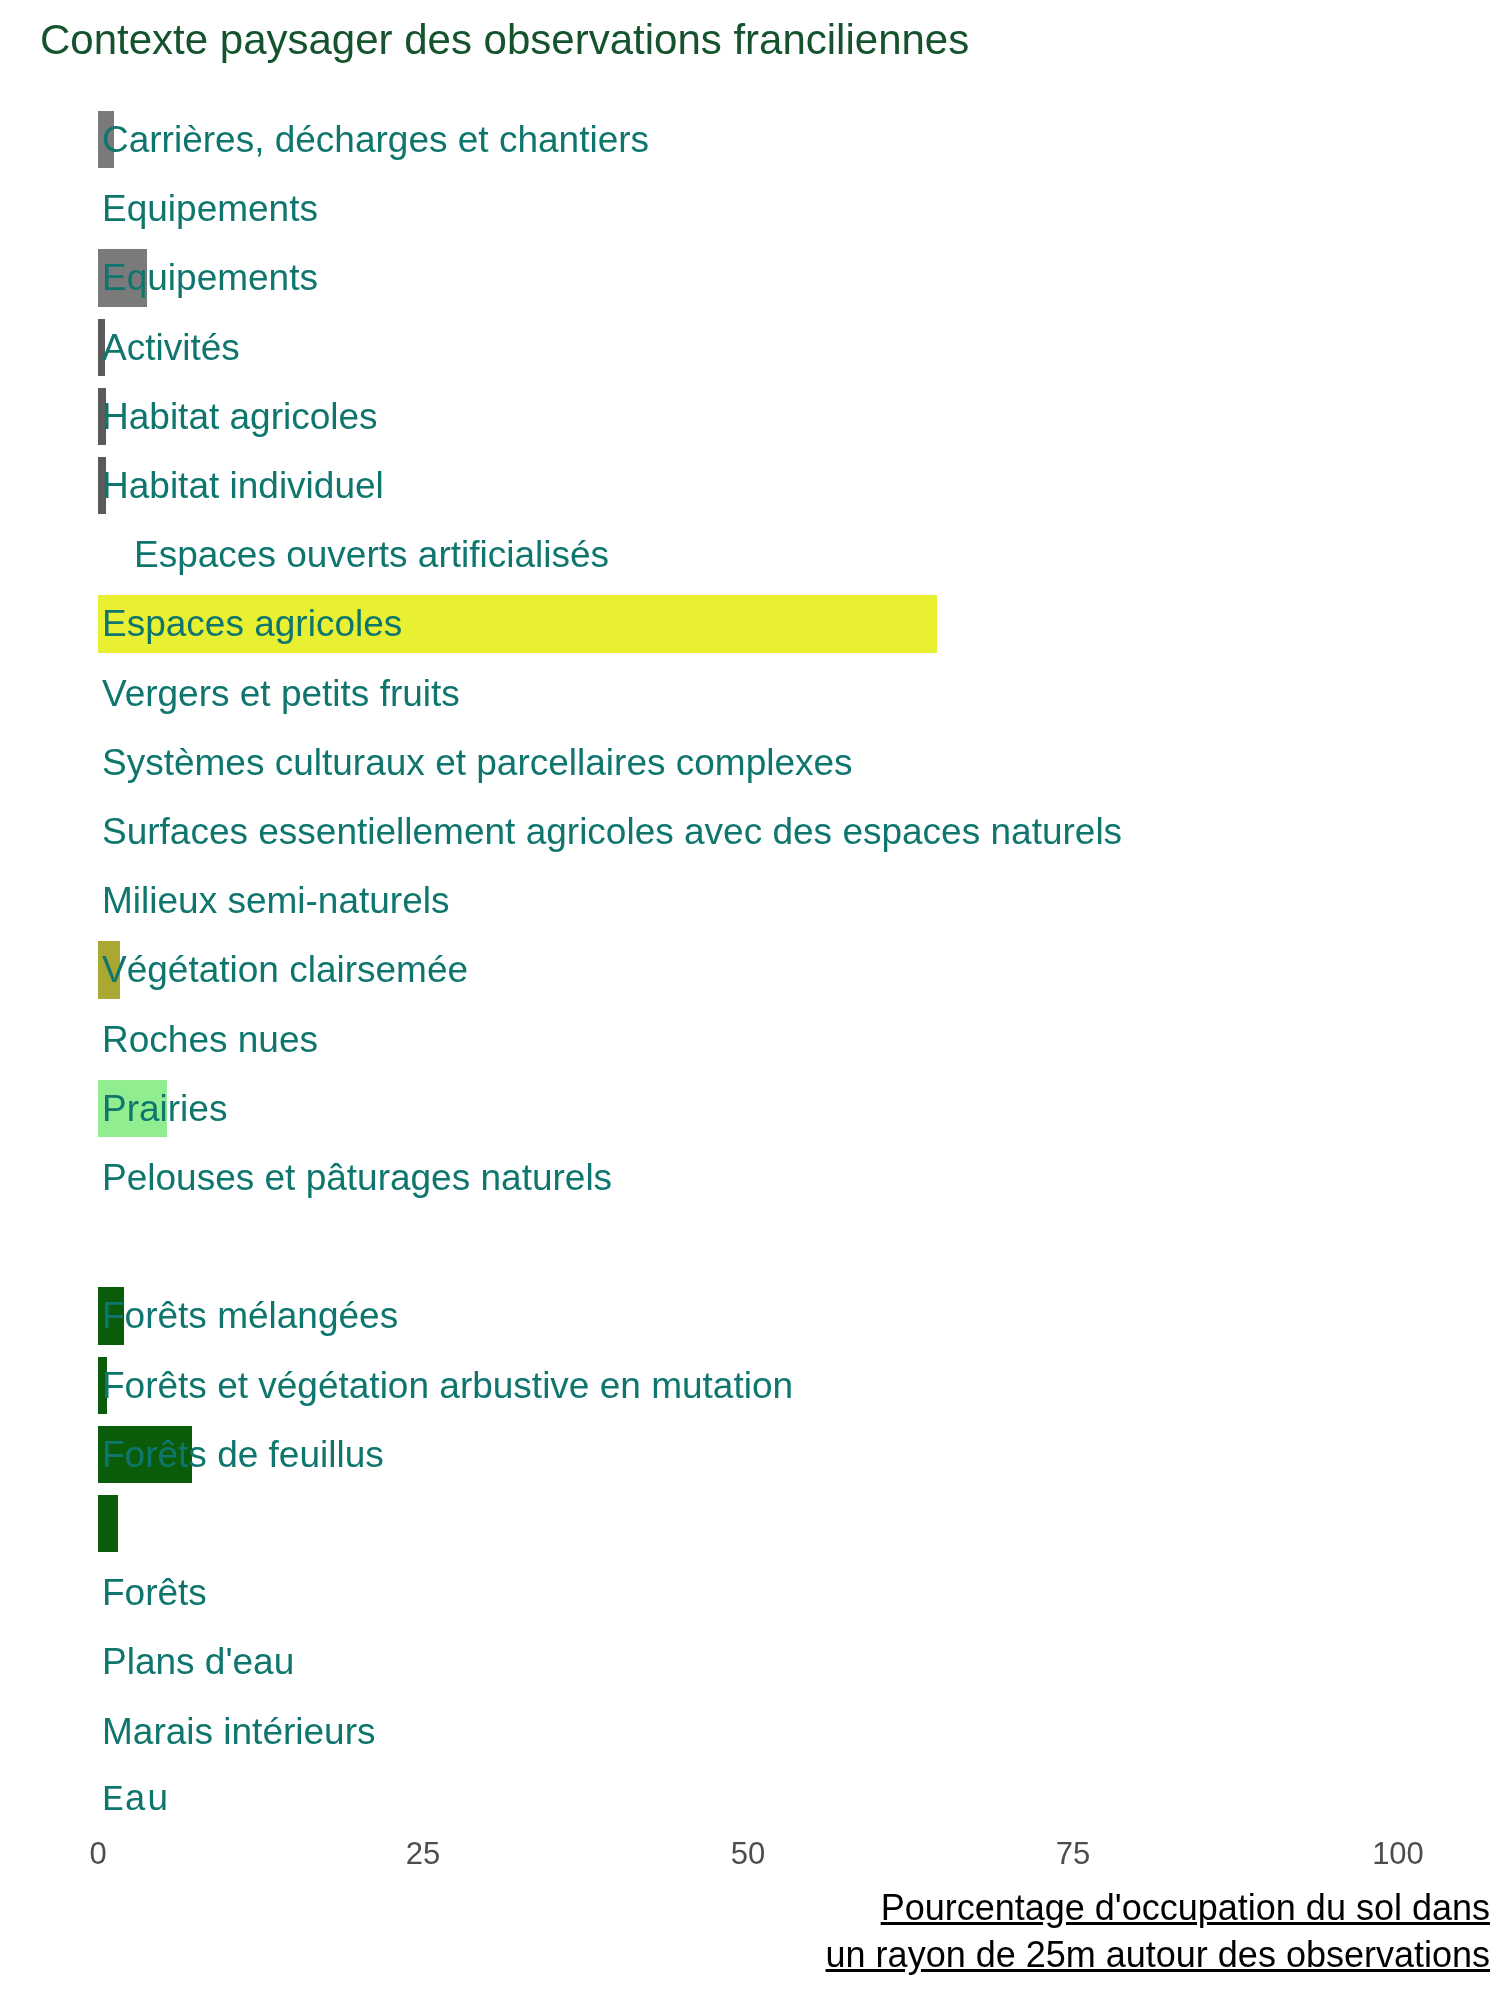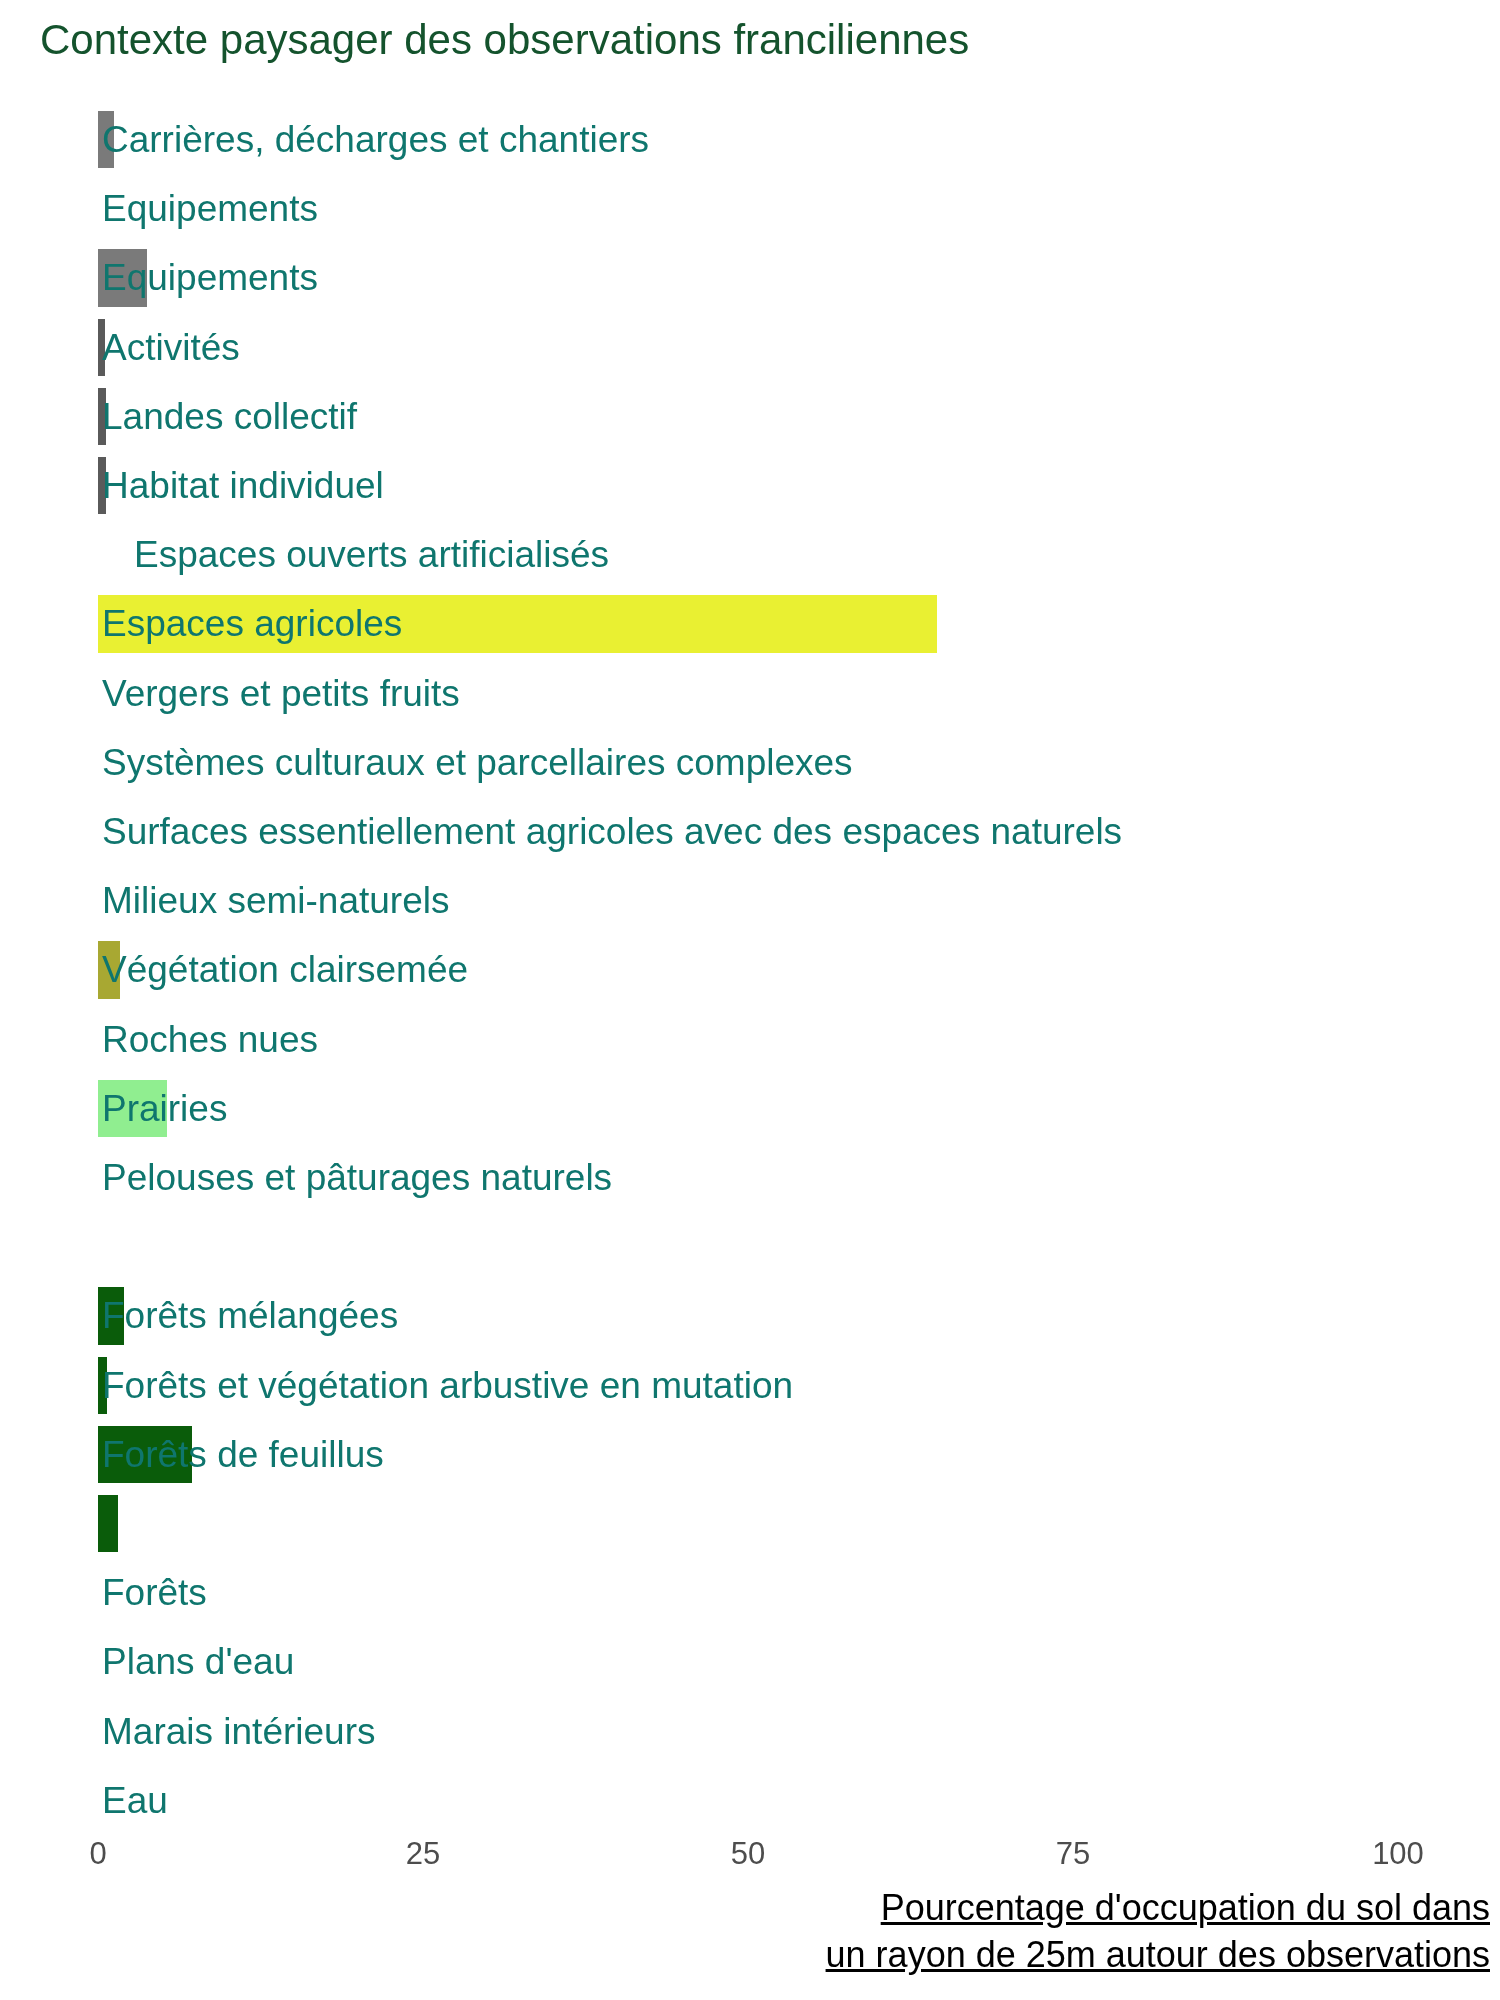--- a/index.html
+++ b/index.html
@@ -104,21 +104,21 @@
       <div class="bar-row" style="top: 138.4px; height: 69.2px;">
         <div class="bar" style="width: 49.4px; background: rgb(122, 122, 122); height: 57.2px;"></div>
         <div class="bar-label" style="height: 69.2px; line-height: 69.2px;">Equipements</div>
       </div>
       <div class="bar-row" style="top: 207.6px; height: 69.2px;">
         <div class="bar" style="width: 6.5px; background: rgb(90, 90, 90); height: 57.2px;"></div>
         <div class="bar-label" style="height: 69.2px; line-height: 69.2px;">Activités</div>
       </div>
       <div class="bar-row" style="top: 276.8px; height: 69.2px;">
         <div class="bar" style="width: 7.8px; background: rgb(90, 90, 90); height: 57.2px;"></div>
-        <div class="bar-label" style="height: 69.2px; line-height: 69.2px;">Landes collectif</div>
+        <div class="bar-label" style="height: 69.2px; line-height: 69.2px;">Habitat agricoles</div>
       </div>
       <div class="bar-row" style="top: 346px; height: 69.2px;">
         <div class="bar" style="width: 7.8px; background: rgb(90, 90, 90); height: 57.2px;"></div>
         <div class="bar-label" style="height: 69.2px; line-height: 69.2px;">Habitat individuel</div>
       </div>
       <div class="bar-row" style="top: 415.2px; height: 69.2px;">
         <div class="bar" style="width: 0px; background: rgb(90, 90, 90); height: 57.2px;"></div>
         <div class="bar-label" style="height: 69.2px; line-height: 69.2px; margin-left: 32px;">Espaces ouverts artificialisés</div>
       </div>
       <div class="bar-row" style="top: 484.4px; height: 69.2px;">
@@ -177,21 +177,21 @@
         <div class="bar-label" style="height: 69.2px; line-height: 69.2px;">Forêts</div>
       </div>
       <div class="bar-row" style="top: 1522.4px; height: 69.2px;">
         <div class="bar" style="width: 0px; background: rgb(91, 163, 208); height: 57.2px;"></div>
         <div class="bar-label" style="height: 69.2px; line-height: 69.2px;">Plans d'eau</div>
       </div>
       <div class="bar-row" style="top: 1591.6px; height: 69.2px;">
         <div class="bar" style="width: 0px; background: rgb(91, 163, 208); height: 57.2px;"></div>
         <div class="bar-label" style="height: 69.2px; line-height: 69.2px;">Marais intérieurs</div>
       </div>
-      <div class="bar-row" style="top: 1660.8px; height: 69.2px;">
+      <div class="bar-row" style="top: 1660.8px; height: 69.2px; font-family: Liberation Mono, monospace;">
         <div class="bar" style="width: 0px; background: rgb(91, 163, 208); height: 57.2px;"></div>
         <div class="bar-label" style="height: 69.2px; line-height: 69.2px;">Eau</div>
       </div>
     </div>
 
   <div class="axis">
       <div class="tick" style="left: 0px;">0</div>
       <div class="tick" style="left: 325px;">25</div>
       <div class="tick" style="left: 650px;">50</div>
       <div class="tick" style="left: 975px;">75</div>

